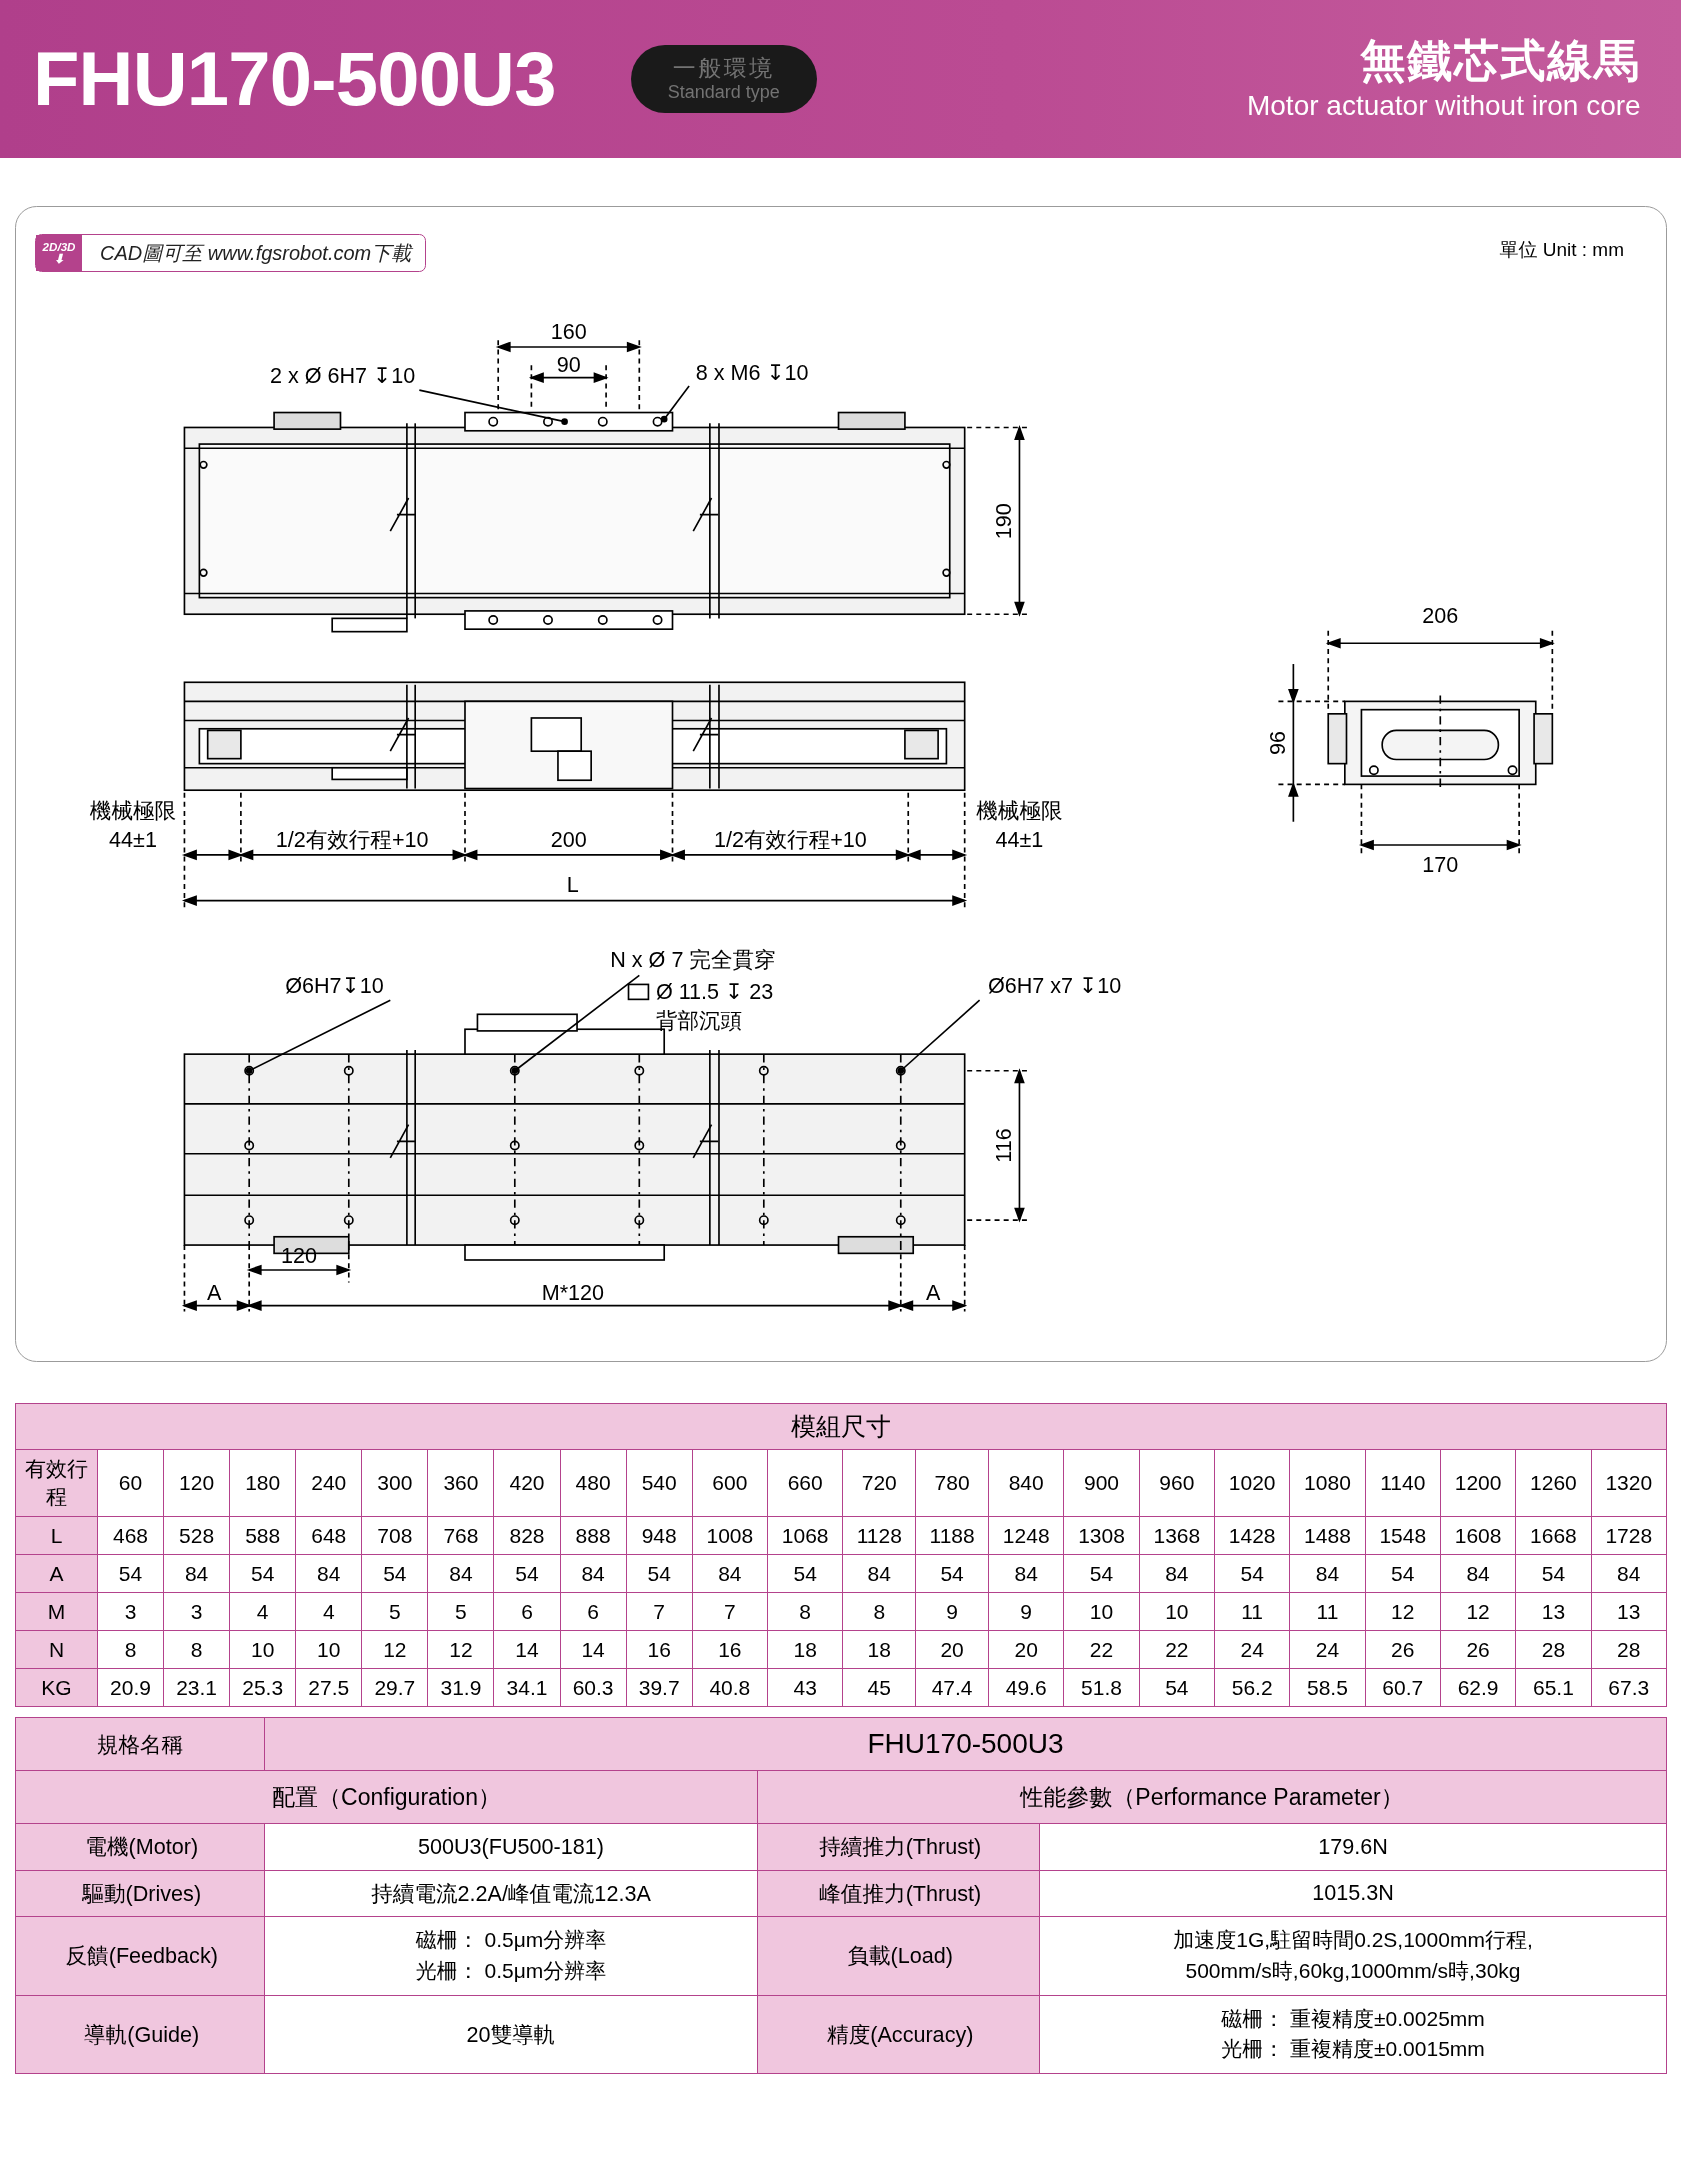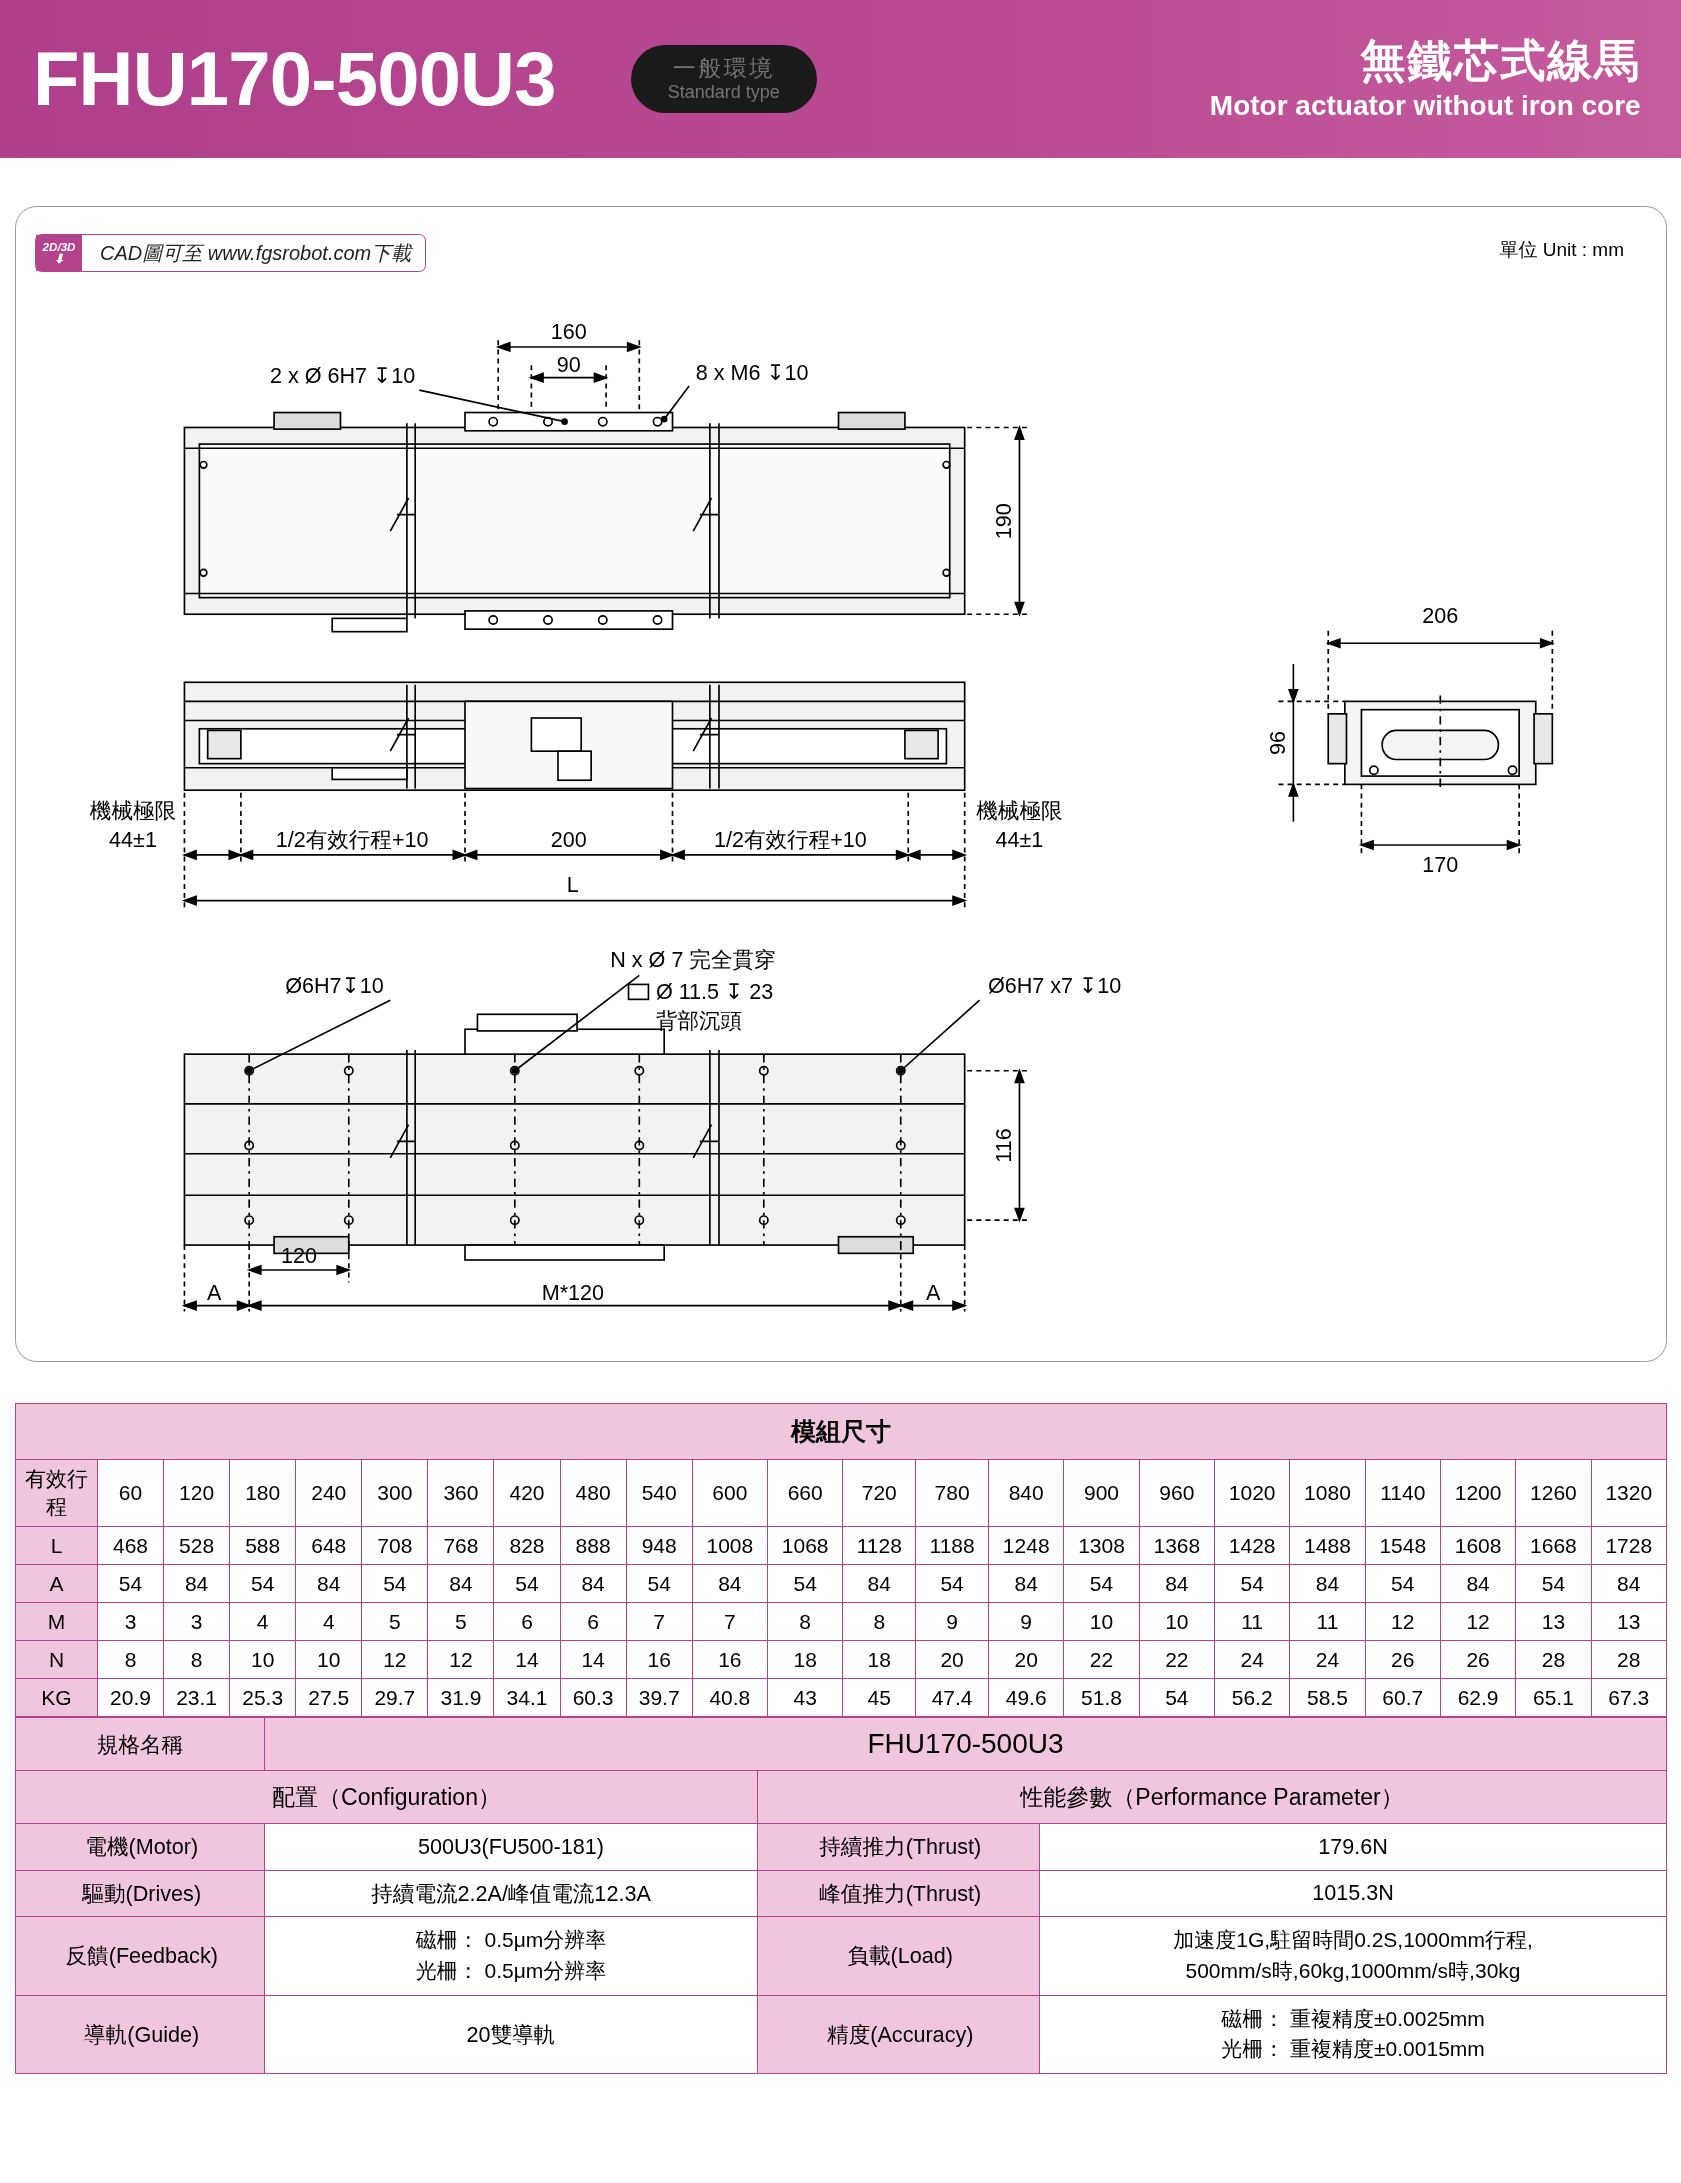--- a/index.html
+++ b/index.html
@@ -45,21 +45,21 @@
   .badge .zh { font-size: 23px; letter-spacing: 2.5px; }
   .badge .en { font-size: 18px; }
   .header .right {
     margin-left:auto;
     color:#fff;
     text-align:right;
     line-height:1.1;
     padding-right: 8.3px;
   }
   .header .right .zh { font-size: 45px; font-weight:bold; letter-spacing:1.7px; }
-  .header .right .en { font-size: 28px; margin-top:5px;font-weight:bold; }
+  .header .right .en { font-size: 28px; margin-top:5px; }
 
   
   .drawing-panel {
     position:absolute;
     left: 15px; top: 206px;
     width: 1652px; height: 1156px;
     border: 1.7px solid #9b9b9b;
     border-radius: 21.6px;
     background:#fff;
   }
@@ -103,22 +103,22 @@
   .table-dim td, .table-dim th {
     border: 1.7px solid #b4428c;
     text-align:center;
     padding: 5px 0;
     background:#fff;
     height: 38px;
   }
   .table-dim .title-row td {
     background:#f0c6de;
     font-size: 25px;
-    font-weight:bold;
-    height: 56px;
+    font-weight:normal;
+    height: 46px;
   }
   .table-dim .rowhdr {
     background:#f0c6de;
     font-weight:normal;
     width: 82px;
   }
 
   .table-spec {
     position:absolute;
     left: 15px; top: 1717px;

